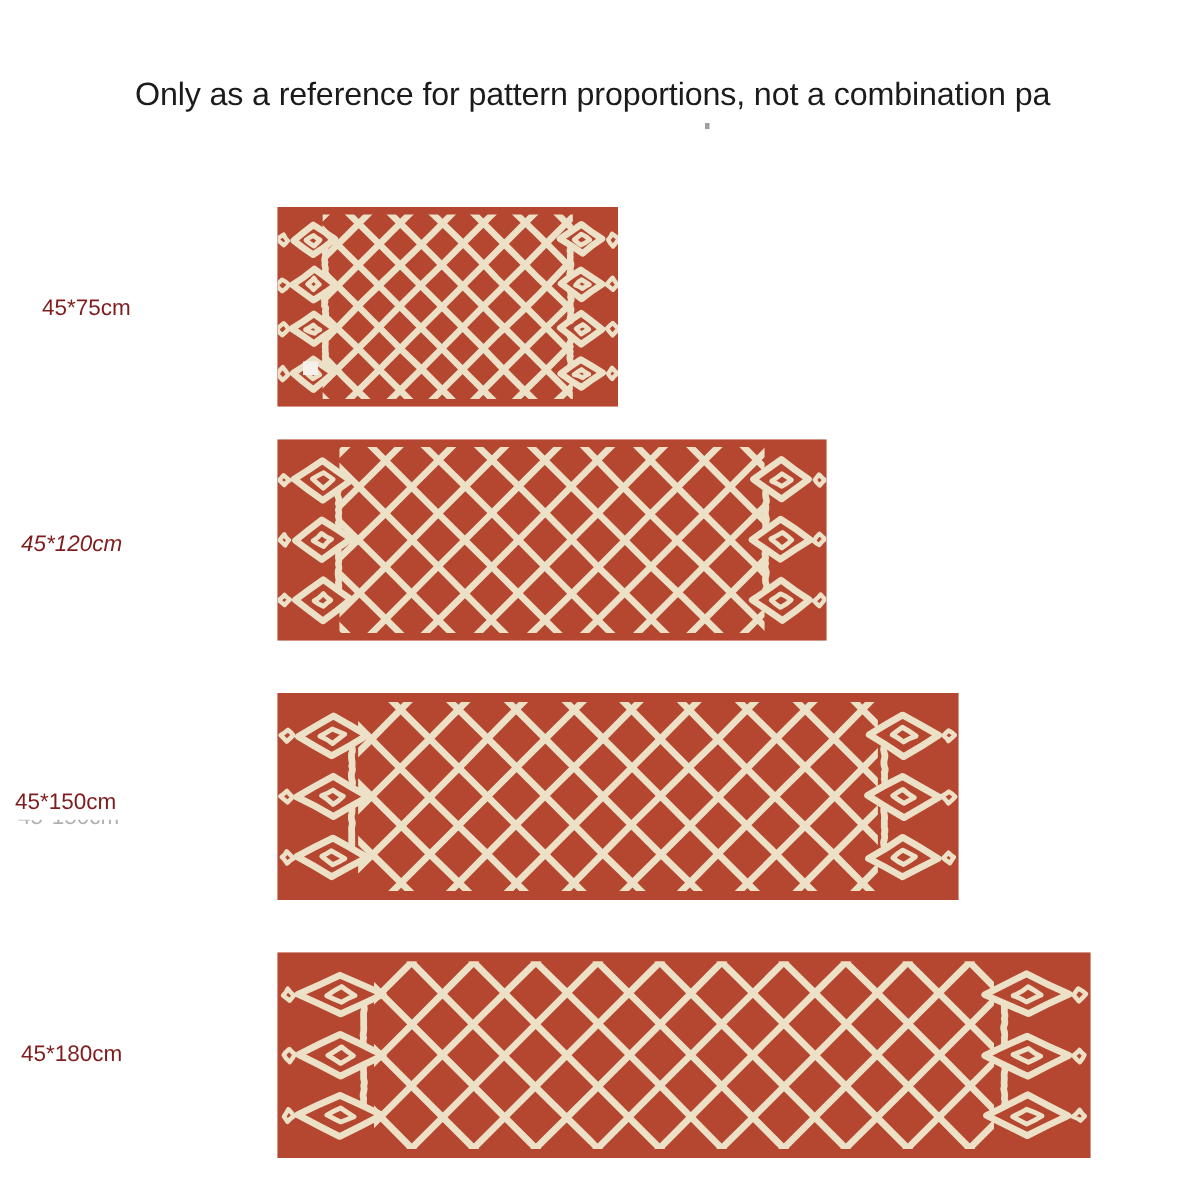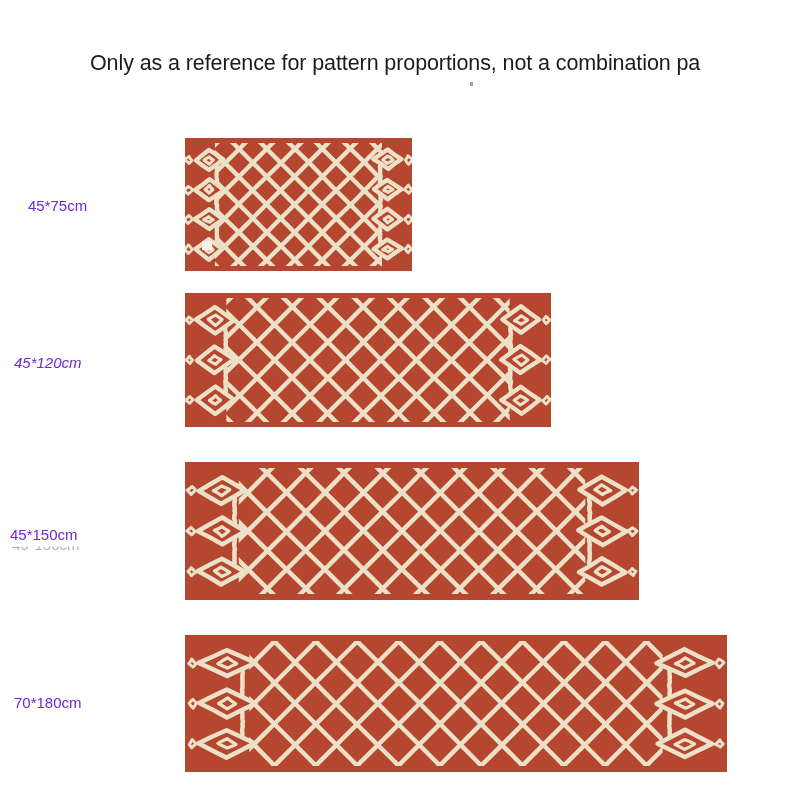--- a/index.html
+++ b/index.html
@@ -48,21 +48,21 @@
     height: 4px;
     background: #8d8d8d;
     opacity: 0.85;
   }
 
   
   .size-label {
     position: absolute;
     font-size: 15px;
     line-height: 18px;
-    color: #6d28d9;
+    color: #7f1d1d;
     white-space: nowrap;
     font-family: "Liberation Sans", sans-serif;
   }
 
   
   #ghost-label {
     position: absolute;
     left: 12px;
     top: 536px;
     font-size: 15px;
@@ -97,21 +97,21 @@
 
 <div id="page">
 
   <div id="caption">Only as a reference for pattern proportions, not a combination pa</div>
 
   <div id="caption-artifact"></div>
 
   <div class="size-label" id="label-0" style="left: 28px; top: 197px;">45*75cm</div>
   <div class="size-label" id="label-1" style="left: 14px; top: 354px; font-style: italic;">45*120cm</div>
   <div class="size-label" id="label-2" style="left: 10px; top: 526px;">45*150cm</div>
-  <div class="size-label" id="label-3" style="left: 14px; top: 694px;">70*180cm</div>
+  <div class="size-label" id="label-3" style="left: 14px; top: 694px;">45*180cm</div>
 
   <div id="ghost-label">45*150cm</div>
 
   <div class="rug" id="rug-0" style="left: 185px; top: 138px; width: 227px; height: 133px; background: rgb(181, 70, 47);">
       <svg width="227" height="133" viewBox="0 0 227 133">
         <rect x="0" y="0" width="227" height="133" fill="#b5462f"></rect>
         <g fill="none" stroke="#ece0c6" stroke-linecap="round" stroke-linejoin="round">
           <path d="M 23.85 11.98 Q 31.21 16.42 38.20 21.34 Q 31.05 27.26 23.78 31.76 Q 16.85 27.28 10.85 22.39 Q 17.27 17.07 23.85 11.98 Z" stroke-width="4.389"></path>
           <path d="M 24.05 18.97 Q 26.00 20.79 28.40 21.99 Q 27.04 23.38 24.40 26.12 Q 21.04 23.97 18.98 22.10 Q 21.45 19.97 24.05 18.97 Z" stroke-width="3.1600800000000002"></path>
           <path d="M 4.11 18.37 Q 5.16 21.11 6.88 22.49 Q 5.47 24.42 4.27 25.48 Q 2.30 23.98 -0.58 21.42 Q 1.37 20.23 4.11 18.37 Z" stroke-width="2.8967400000000003"></path>

